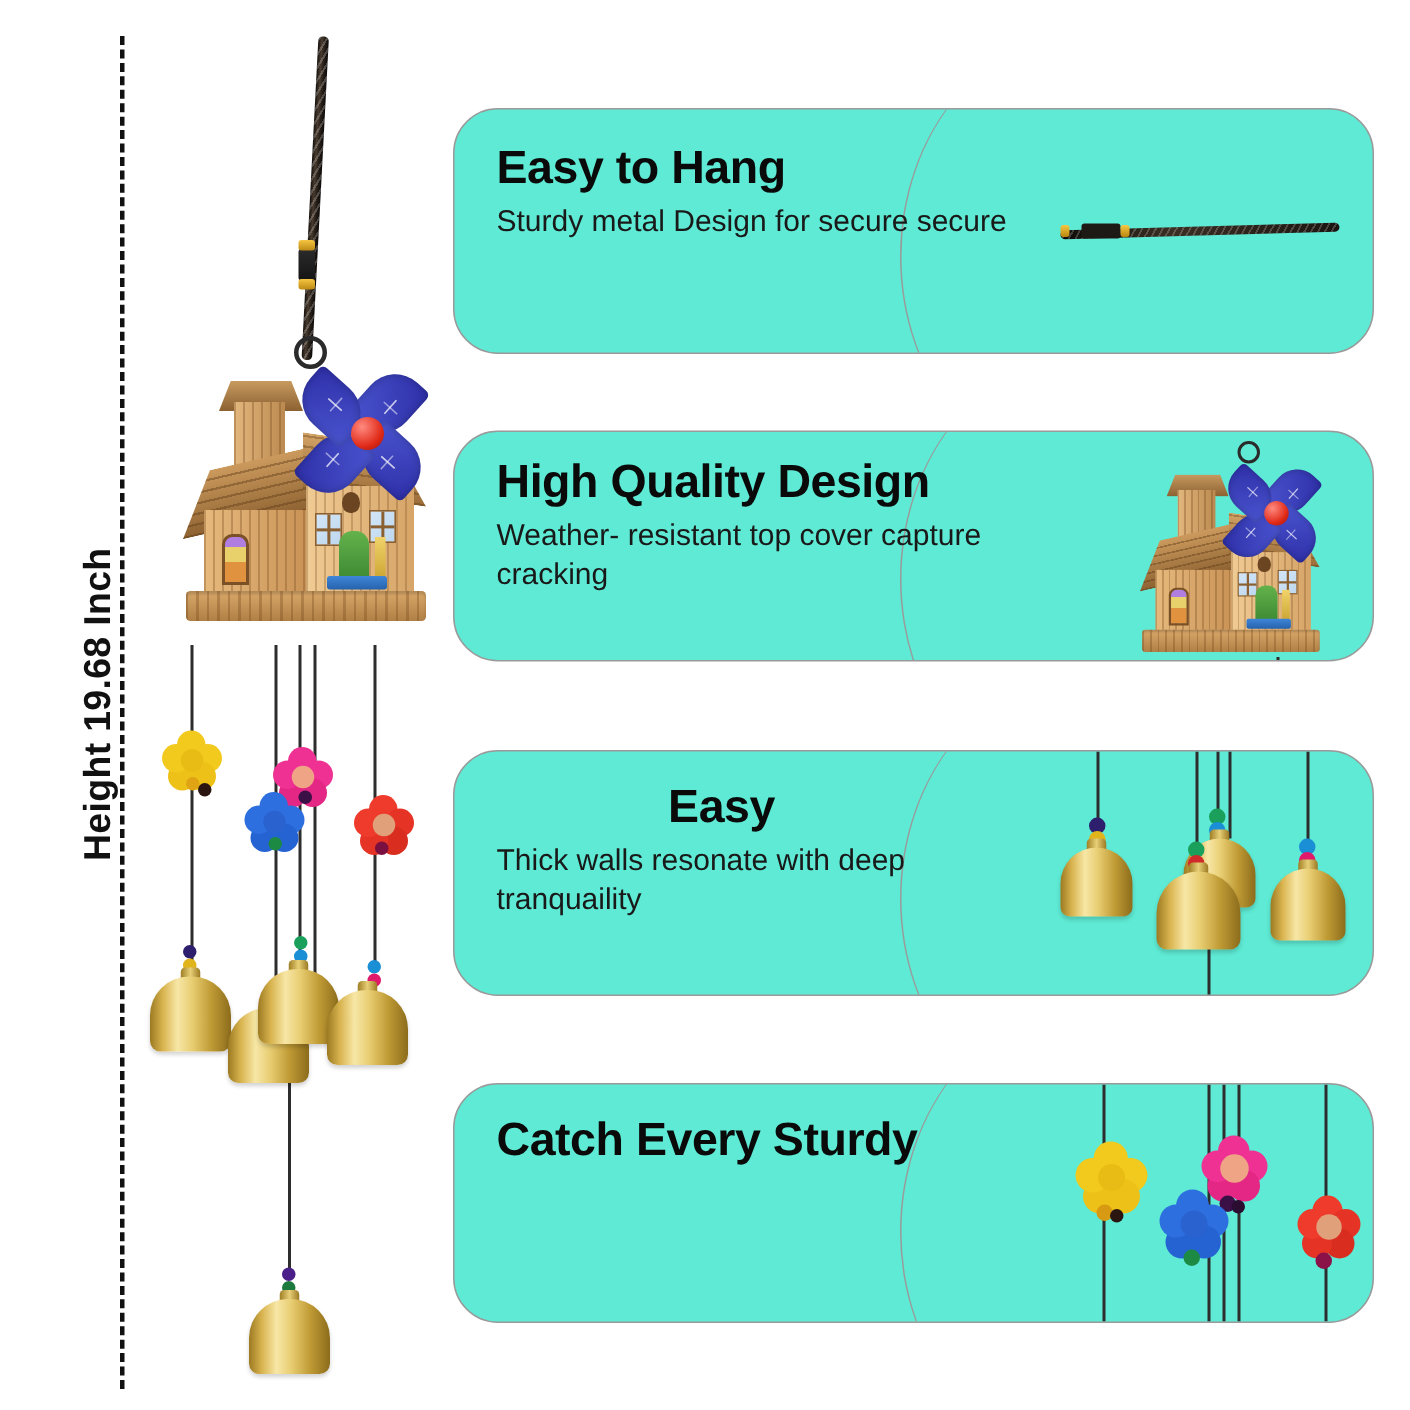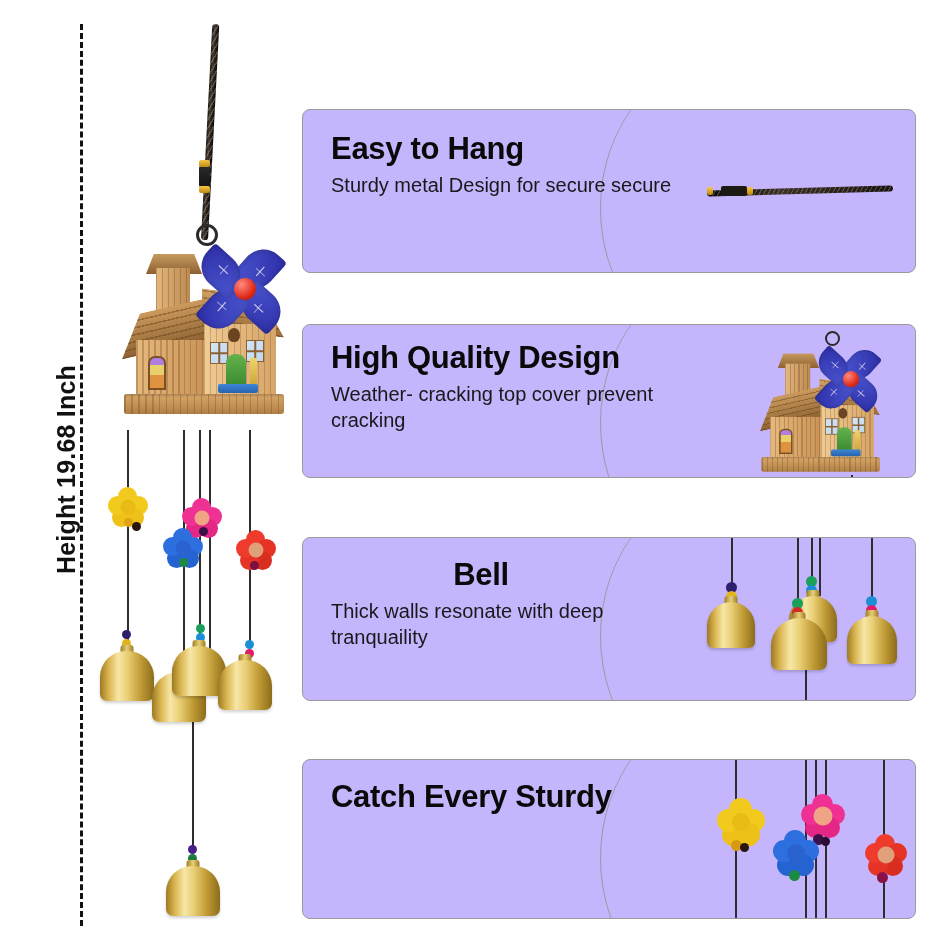--- a/index.html
+++ b/index.html
@@ -214,24 +214,23 @@
     position:absolute;left:50%;top:0;width:13px;height:12px;transform:translateX(-50%);
     background:linear-gradient(90deg,#a07f25,#e7cf77,#9c7a22);
     border-radius:3px;
   }
 
   
   .cards{position:absolute;left:302px;top:0;width:614px;height:940px;}
   .card{
     position:absolute;left:0;width:612px;
     border:1.4px solid #9a9a9a;
-    border-radius:8px;
-    background:#c4b5fd;
+    border-radius:30px;
+    background:#5eead4;
     overflow:hidden;
-    margin-top:37px;
   }
   .card .arc{
     position:absolute;right:64px;top:-52px;width:250px;height:300px;
     border-left:1.3px solid #9a9a9a;
     border-radius:50%;
     pointer-events:none;
   }
   .card .txt{position:absolute;left:28px;top:0;width:370px;}
   .card .title{
     font-size:31px;font-weight:700;color:#0a0a0a;letter-spacing:-.3px;
@@ -407,21 +406,21 @@
         <div class="rope-crimp" style="left:22px;"></div>
         <div class="rope-blk"></div>
         <div class="rope-crimp" style="left:62px;"></div>
       </div>
     </div>
 
     <div class="card" style="top:287px;height:152px;">
       <div class="arc"></div>
       <div class="txt" style="top:16px;width:400px;">
         <div class="title">High Quality Design</div>
-        <div class="sub">Weather- cracking top cover prevent cracking</div>
+        <div class="sub">Weather- resistant top cover capture cracking</div>
       </div>
       <div class="art">
         <div class="house" style="left:72px;top:12px;transform:scale(.74);transform-origin:top left;">
           <div class="tower-roof"></div>
             <div class="tower"></div>
           <div class="roof-main"></div>
             <div class="roof-right"></div>
           <div class="body-left"></div>
             <div class="body-right"></div>
           <div class="win w1"></div>
@@ -443,21 +442,21 @@
         <div class="ring" style="left:140px;top:6px;width:11px;height:11px;border-width:2.5px;"></div>
         <div class="str" style="left:96px;top:152px;height:26px;"></div>
         <div class="str" style="left:128px;top:152px;height:26px;"></div>
         <div class="str" style="left:166px;top:150px;height:28px;"></div>
       </div>
     </div>
 
     <div class="card bell-card" style="top:500px;height:162px;">
       <div class="arc"></div>
       <div class="txt" style="top:20px;">
-        <div class="title">Bell</div>
+        <div class="title">Easy</div>
         <div class="sub">Thick walls resonate with deep tranquaility</div>
       </div>
       <div class="art">
         <div class="str" style="left:46px;top:0;height:46px;"></div>
         <div class="str" style="left:112px;top:0;height:62px;"></div>
         <div class="str" style="left:126px;top:0;height:40px;"></div>
         <div class="str" style="left:134px;top:0;height:58px;"></div>
         <div class="str" style="left:186px;top:0;height:64px;"></div>
         <div class="str" style="left:120px;top:118px;height:46px;"></div>
 

